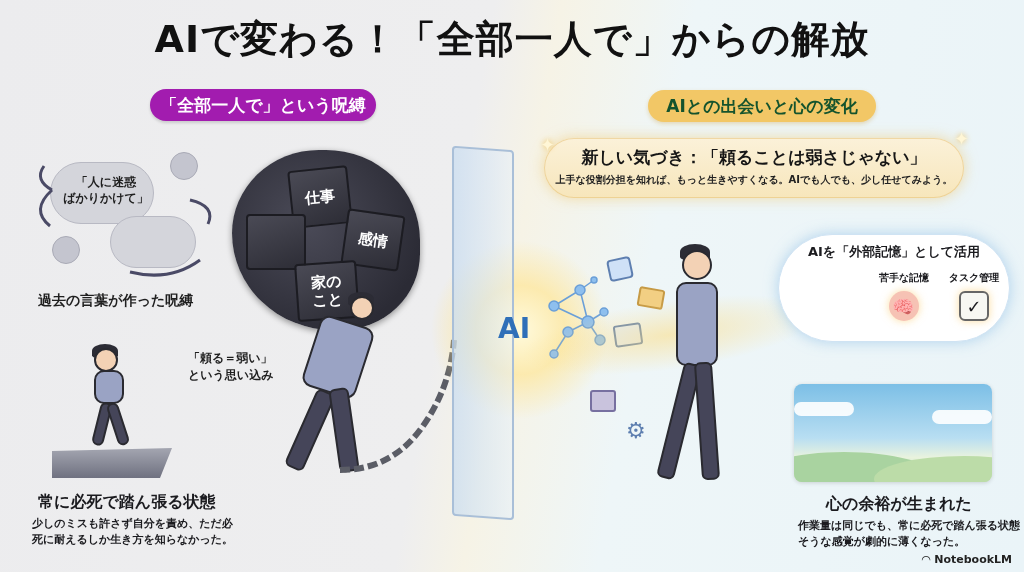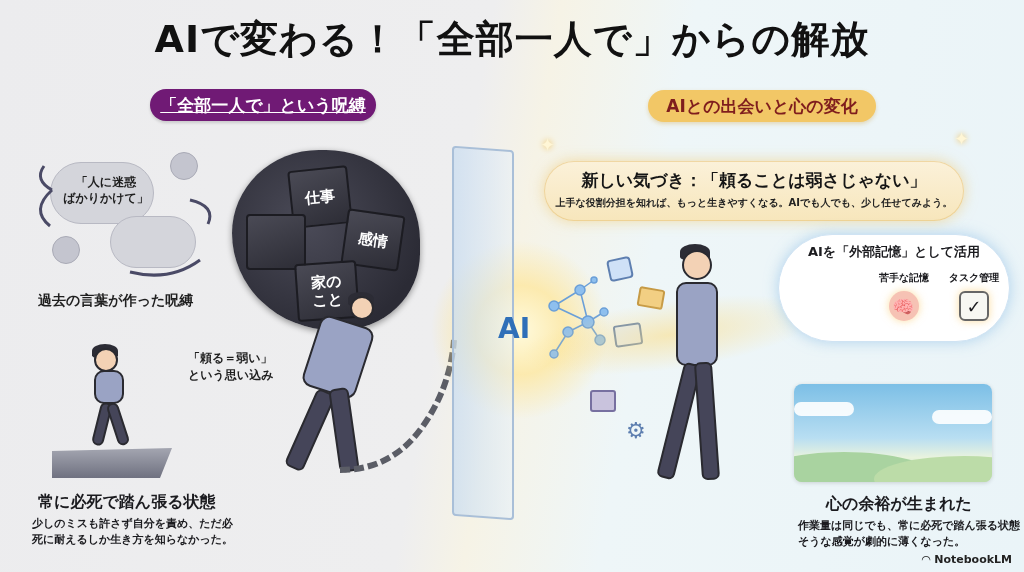--- a/index.html
+++ b/index.html
@@ -12,29 +12,28 @@
     }
     .abs { position: absolute; }
     .title {
       left: 0; top: 14px; width: 1024px; text-align: center;
       font-size: 38px; font-weight: 800; letter-spacing: 1px; color: #111;
     }
     .pill {
       height: 32px; border-radius: 16px; display: flex; align-items: center; justify-content: center;
       font-weight: 700; font-size: 17px;
     }
-    .pill-left { left: 150px; top: 89px; width: 226px; background: #701a75; color: #fff; box-shadow: 0 2px 3px rgba(0,0,0,.15); text-decoration: underline; }
-    .pill-right { left: 648px; top: 90px; width: 228px; background: #f2c766; color: #7f1d1d; box-shadow: 0 2px 4px rgba(200,150,40,.3); }
+    .pill-left { left: 150px; top: 89px; width: 226px; background: #a21caf; color: #fff; box-shadow: 0 2px 3px rgba(0,0,0,.15); }
+    .pill-right { left: 648px; top: 90px; width: 228px; background: #f2c766; color: #14532d; box-shadow: 0 2px 4px rgba(200,150,40,.3); }
 
     .insight {
       left: 544px; top: 138px; width: 420px; height: 60px; border-radius: 30px;
       background: linear-gradient(180deg, #fbf1d9, #f7e6bb);
       box-shadow: 0 0 14px rgba(240,200,110,.6), inset 0 0 0 1px rgba(230,190,110,.5);
       text-align: center;
-      margin-top: 23px;
     }
     .insight .h { font-size: 17px; font-weight: 800; margin-top: 8px; color: #161616; }
     .insight .s { font-size: 10px; margin-top: 4px; color: #222; font-weight: 600; }
     .sparkle { color: #fff6d6; text-shadow: 0 0 6px #f0c25a; font-size: 18px; }
 
     .panel-text { font-weight: 700; color: #1f1f1f; }
     .caption-h { font-size: 16px; font-weight: 800; }
     .caption-s { font-size: 11px; line-height: 16px; font-weight: 600; }
 
     .bubble {

